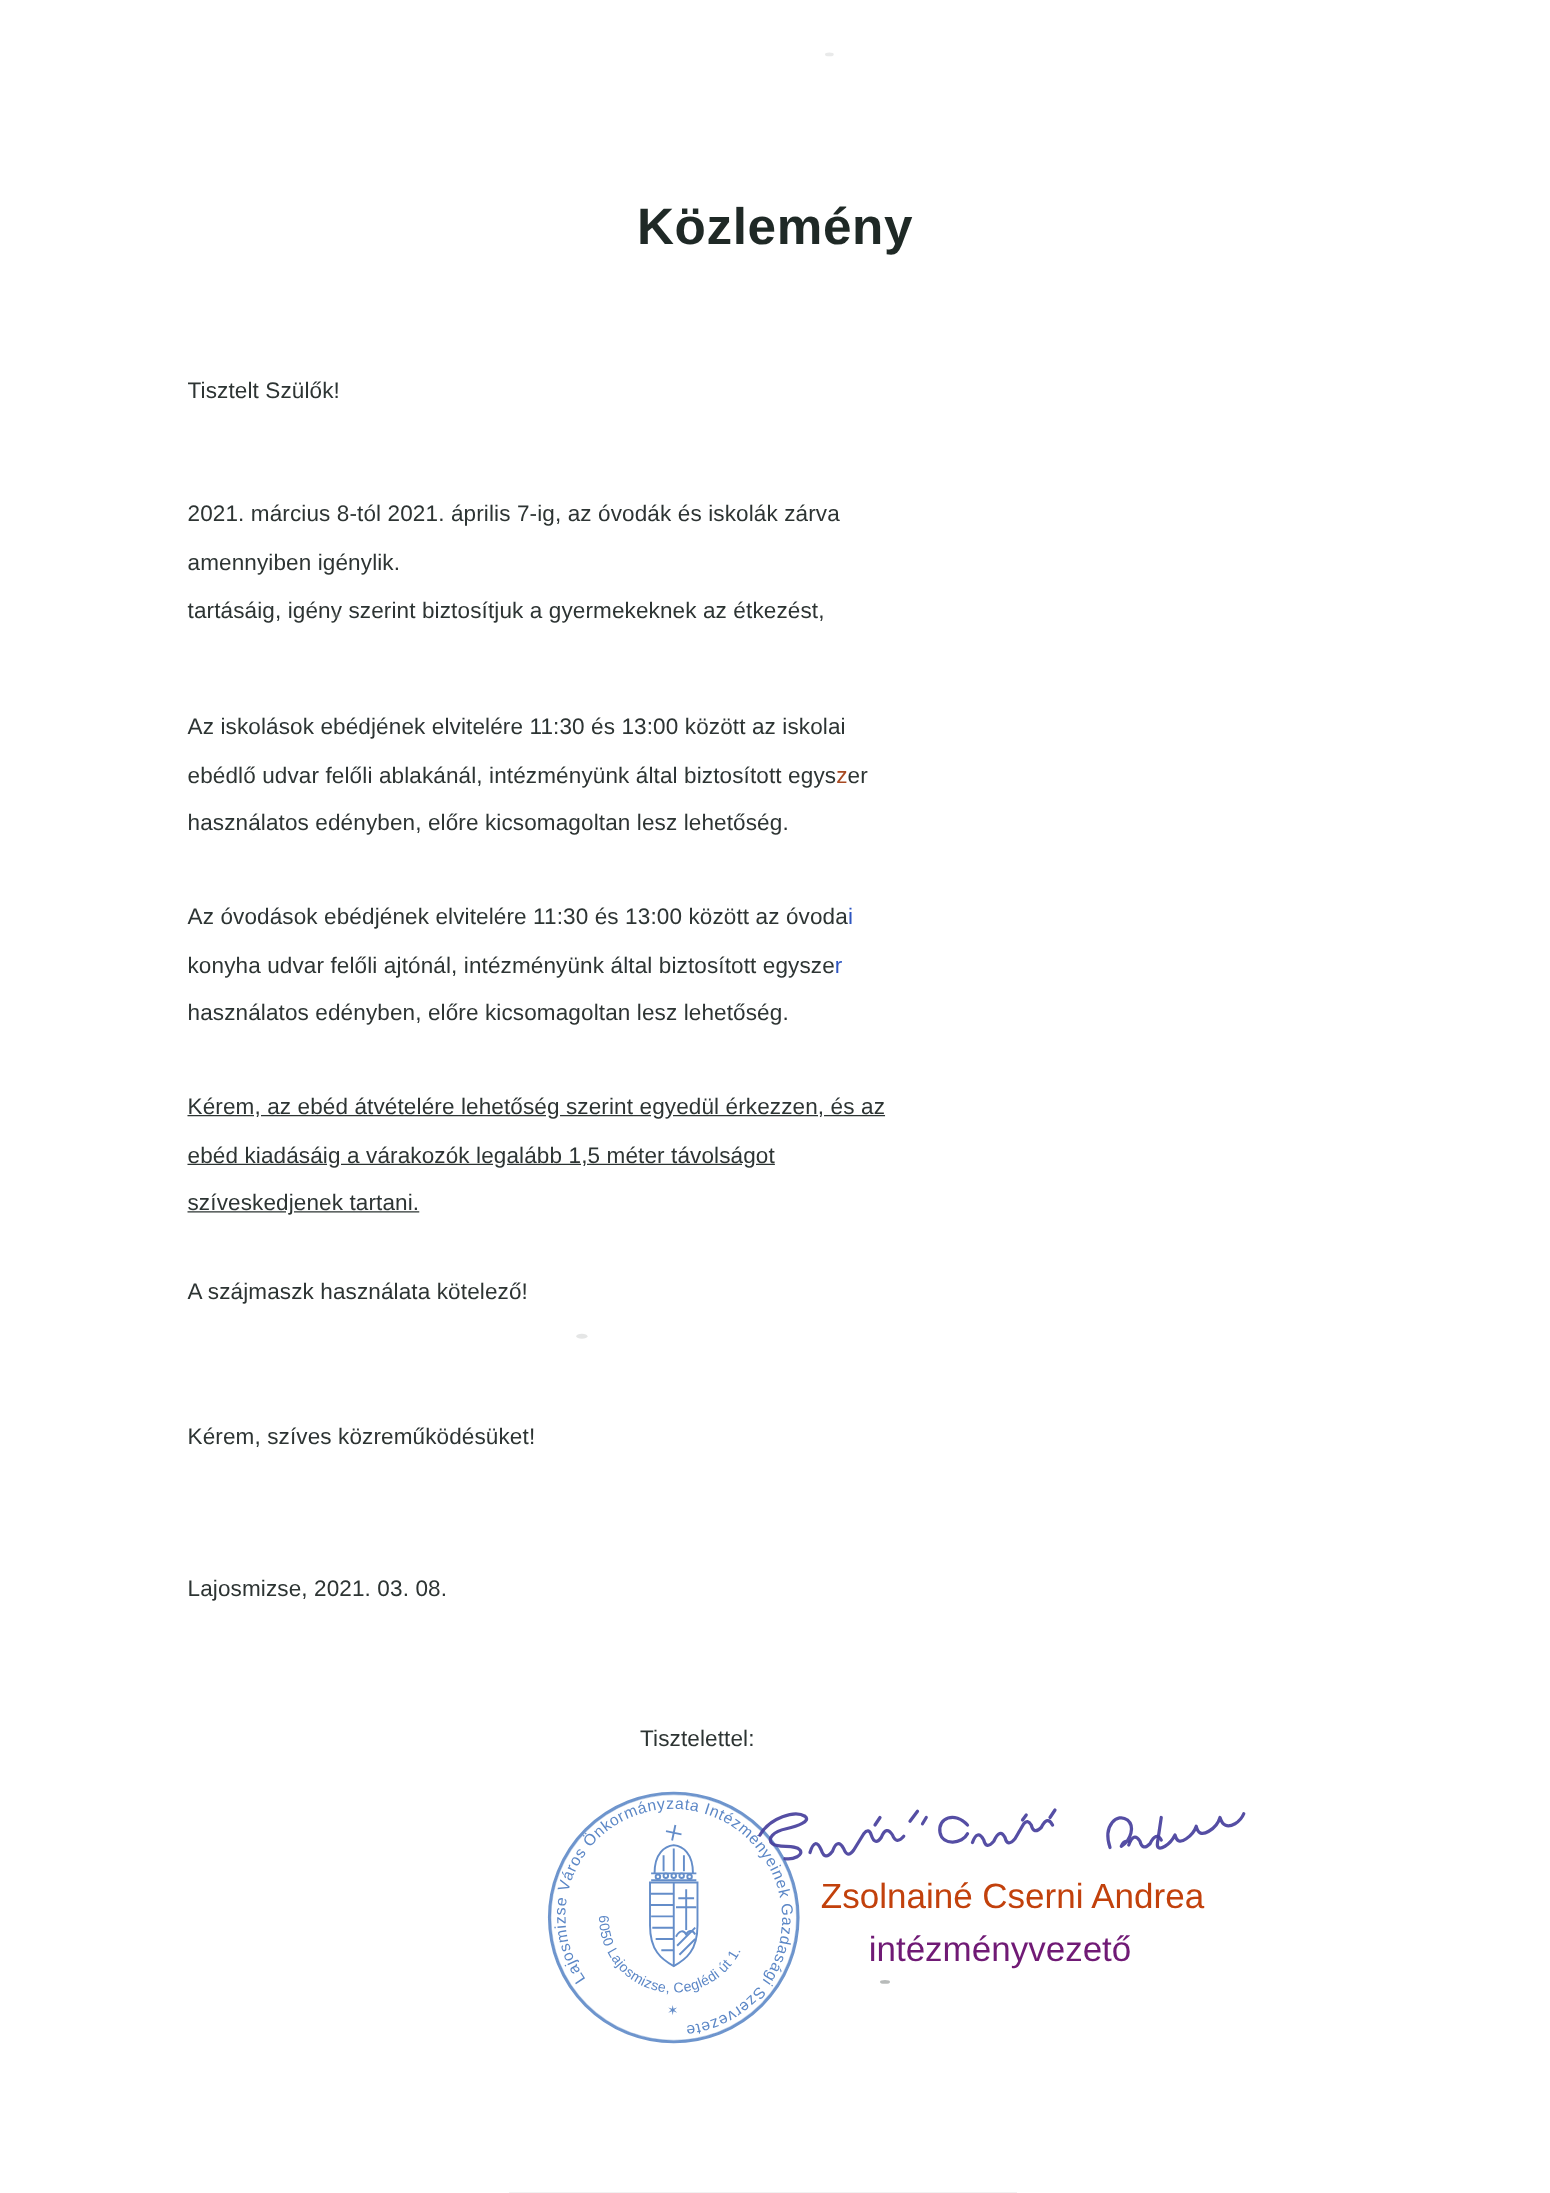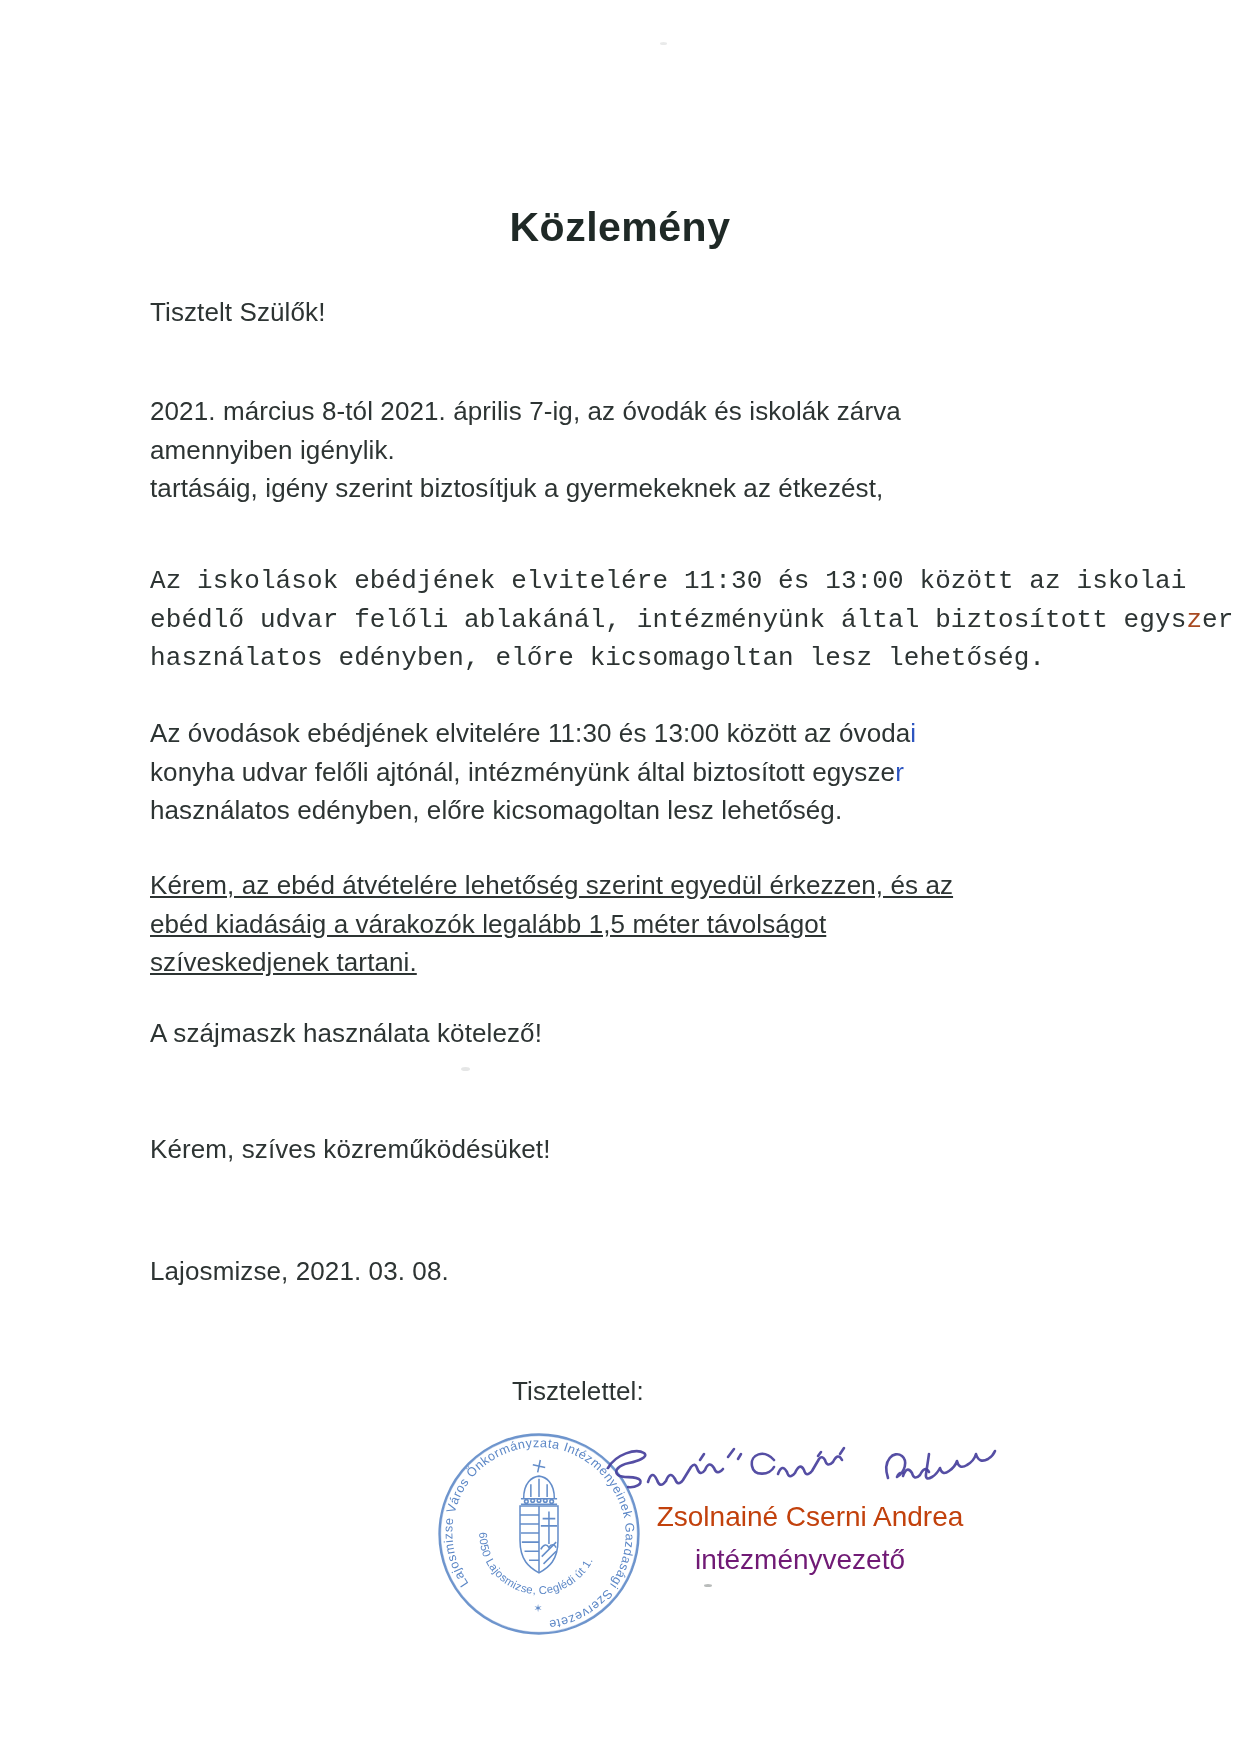--- a/index.html
+++ b/index.html
@@ -8,24 +8,24 @@
   }
   html,body{margin:0;padding:0;background:#e8e8e8;}
   .page{
     position:relative; width:1240px; height:1754px; overflow:hidden;
     background:var(--paper); color:var(--text);
     font-family:"Liberation Sans", sans-serif;
   }
   .abs{position:absolute;}
   .doc-title{
     left:0; top:158px; width:1240px; text-align:center;
-    font-size:41px; font-weight:bold; color:var(--title); letter-spacing:.5px;margin-top:46px;
+    font-size:41px; font-weight:bold; color:var(--title); letter-spacing:.5px;
   }
   .block{left:150px;}
-  .line{white-space:nowrap; font-size:26px; line-height:38.7px; letter-spacing:.1px;}
+  .line{white-space:nowrap; font-size:18px; line-height:38.7px; letter-spacing:.1px;}
   .artifact-red{color:var(--artifact_red);}
   .artifact-blue{color:var(--artifact_blue);}
   .closing{left:512px; top:1372px;}
   .sig-name{
     left:570px; top:1500px; width:480px; text-align:center;
     font-size:28px; line-height:34px; color:#c2410c;
   }
   .sig-role{
     left:570px; top:1543px; width:460px; text-align:center;
     font-size:28px; line-height:34px; color:#701a75;
@@ -50,21 +50,21 @@
   <div class="abs block" style="top:293px;">
     <div class="line">Tisztelt Szülők!</div>
   </div>
 
   <div class="abs block" style="top:392px;">
     <div class="line">2021. március 8-tól 2021. április 7-ig, az óvodák és iskolák zárva</div>
     <div class="line">amennyiben igénylik.</div>
     <div class="line">tartásáig, igény szerint biztosítjuk a gyermekeknek az étkezést,</div>
   </div>
 
-  <div class="abs block" style="top:562px;font-family:Liberation Mono, monospace;">
+  <div class="abs block" style="top:562px;">
     <div class="line">Az iskolások ebédjének elvitelére 11:30 és 13:00 között az iskolai</div>
     <div class="line">
       <span>ebédlő udvar felőli ablakánál, intézményünk által biztosított egys</span><span class="artifact-red">z</span><span>er</span>
     </div>
     <div class="line">használatos edényben, előre kicsomagoltan lesz lehetőség.</div>
   </div>
 
   <div class="abs block" style="top:714px;">
     <div class="line">
       <span>Az óvodások ebédjének elvitelére 11:30 és 13:00 között az óvoda</span><span class="artifact-blue">i</span>

